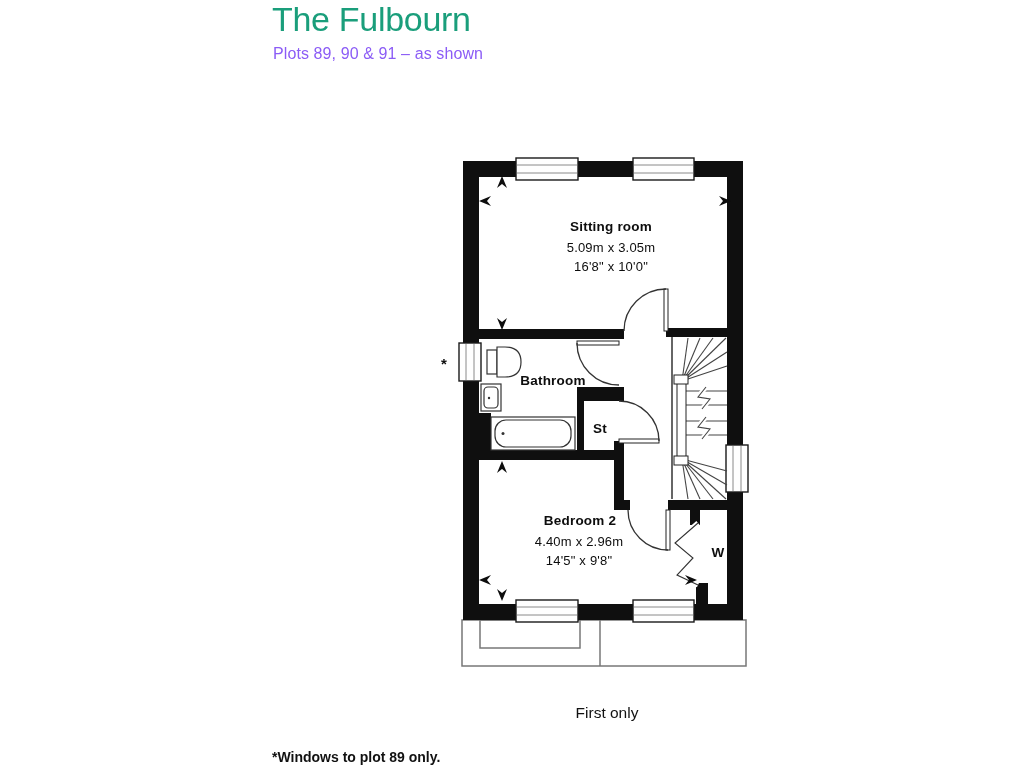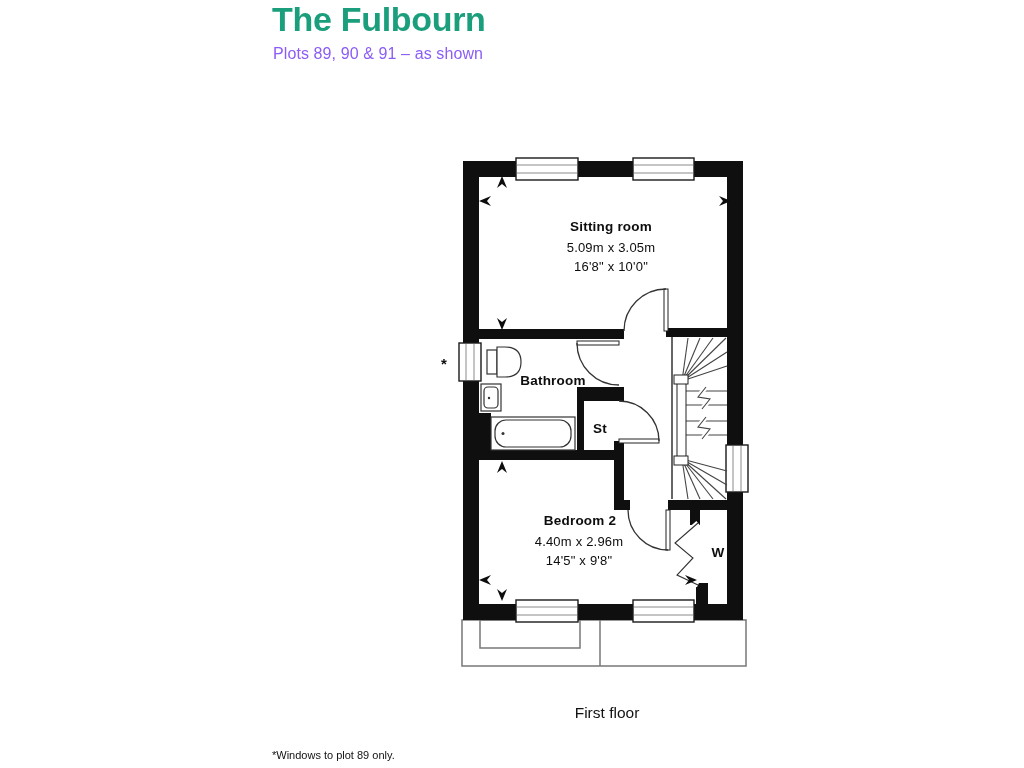--- a/index.html
+++ b/index.html
@@ -1,24 +1,24 @@
 <!DOCTYPE html>
 <html><head>
 <meta charset="utf-8">
 <style>
   html,body{margin:0;padding:0;background:#ffffff;}
   body{width:1024px;height:768px;position:relative;overflow:hidden;
        font-family:"Liberation Sans","DejaVu Sans",sans-serif;}
-  .page-title{position:absolute;left:272px;top:0px;font-size:34px;font-weight:700;
+  .page-title{position:absolute;left:272px;top:0px;font-size:34px;font-weight:400;
        letter-spacing:-0.3px;color:#1A9E7B;}
   .page-subtitle{position:absolute;left:273px;top:45px;font-size:16px;font-weight:400;
        color:#8b5cf6;letter-spacing:0.1px;}
   .plan-caption{position:absolute;left:537px;top:704px;width:140px;text-align:center;
        font-size:15.5px;font-weight:500;color:#111;}
-  .plan-footnote{position:absolute;left:272px;top:749px;font-size:11px;font-weight:400;
+  .plan-footnote{position:absolute;left:272px;top:749px;font-size:14px;font-weight:700;
        color:#111;}
   svg{position:absolute;left:430px;top:140px;}
   svg text{fill:#0d0d0d;}
   .room-name{font-size:13.5px;font-weight:700;letter-spacing:0.2px;}
   .room-dim{font-size:13px;font-weight:400;letter-spacing:0.2px;}
   .wall{fill:#0f0f0f;stroke:none;}
   .win{fill:#ffffff;stroke:#1a1a1a;stroke-width:1.4;}
   .winline{stroke:#8a8a8a;stroke-width:1;}
   .leaf{fill:#ffffff;stroke:#222;stroke-width:1;}
   .arc{fill:none;stroke:#333;stroke-width:1.3;}
@@ -177,14 +177,14 @@
 
   <text class="room-name" x="580" y="525" text-anchor="middle">Bedroom 2</text>
   <text class="room-dim" x="579" y="546" text-anchor="middle">4.40m x 2.96m</text>
   <text class="room-dim" x="579" y="565" text-anchor="middle">14'5" x 9'8"</text>
 
   <text class="room-name" x="718" y="557" text-anchor="middle">W</text>
 
   <text x="441" y="369" style="font-size:15px;font-weight:700">*</text>
 </svg>
 
-<div class="plan-caption">First floor</div>
+<div class="plan-caption">First only</div>
 <div class="plan-footnote">*Windows to plot 89 only.</div>
 
 </body></html>

